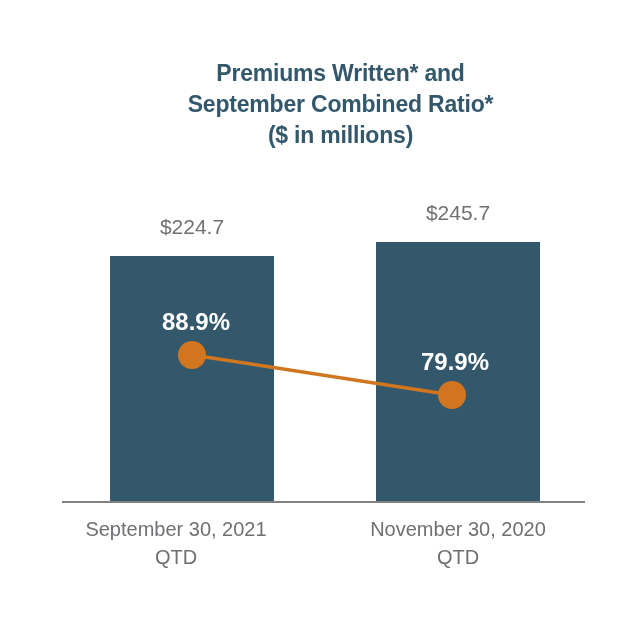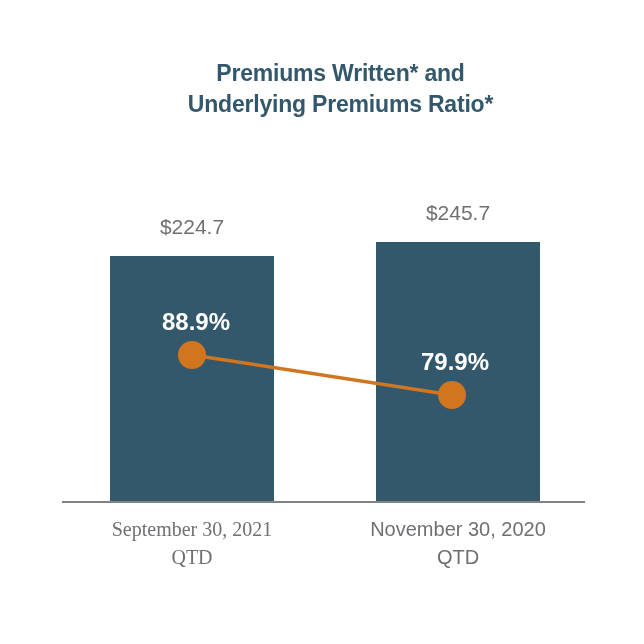--- a/index.html
+++ b/index.html
@@ -93,21 +93,22 @@
     white-space: nowrap;
   }
 </style>
 </head>
 <body>
 
 <div id="chart-canvas">
 
   <div class="chart-title">
     <span class="tline">Premiums Written* and</span>
-    <span class="tline">Underlying Premiums Ratio*</span>
+    <span class="tline">September Combined Ratio*</span>
+    <span class="tline">($ in millions)</span>
   </div>
 
   <div class="plot-area">
 
     <div class="bar-value-label" style="left:110px; top:215px; width:164px;">$224.7</div>
 
     <div class="bar-value-label" style="left:376px; top:201px; width:164px;">$245.7</div>
 
     <div class="bar" style="left:110px; top:256px; width:164px; height:246px;"></div>
 
@@ -118,21 +119,21 @@
       <circle cx="192" cy="355" r="14" fill="#D1761F"></circle>
       <circle cx="452" cy="395" r="14" fill="#D1761F"></circle>
     </svg>
 
     <div class="point-label" style="left:136px; top:308px; width:120px;">88.9%</div>
 
     <div class="point-label" style="left:395px; top:348px; width:120px;text-align:center;">79.9%</div>
 
     <div class="axis-line"></div>
 
-    <div class="x-tick-label" style="left:62px; top:515px; width:260px;font-family:Liberation Serif, serif;">
+    <div class="x-tick-label" style="left:46px; top:515px; width:260px;">
       <span style="display:block;">September 30, 2021</span>
       <span style="display:block;">QTD</span>
     </div>
 
     <div class="x-tick-label" style="left:328px; top:515px; width:260px;">
       <span style="display:block;">November 30, 2020</span>
       <span style="display:block;">QTD</span>
     </div>
 
   </div>

